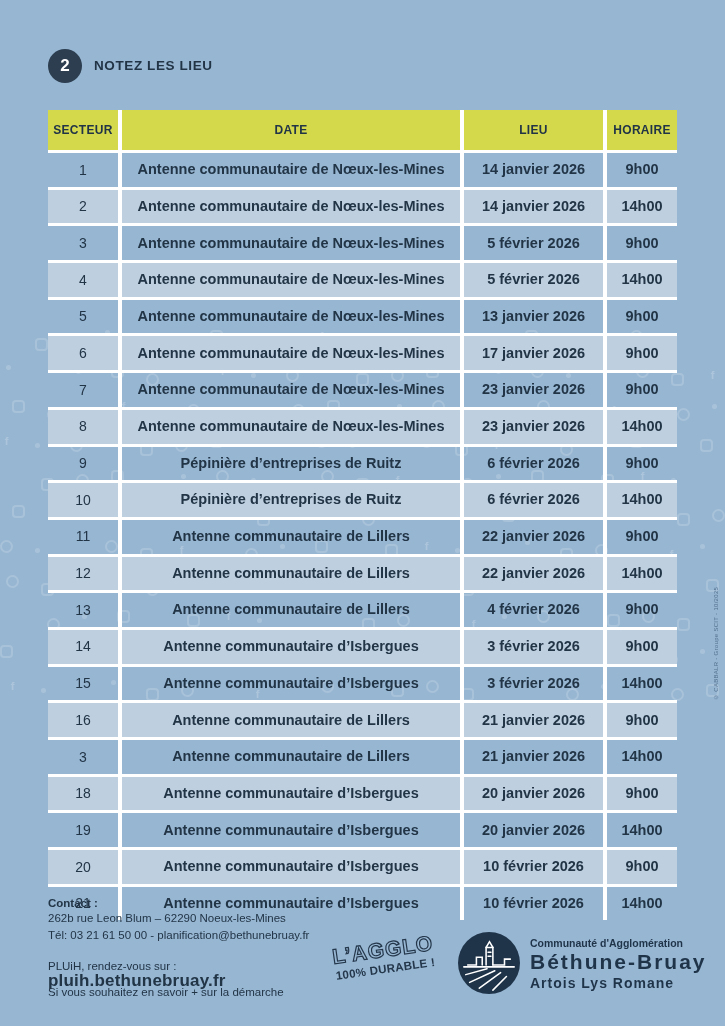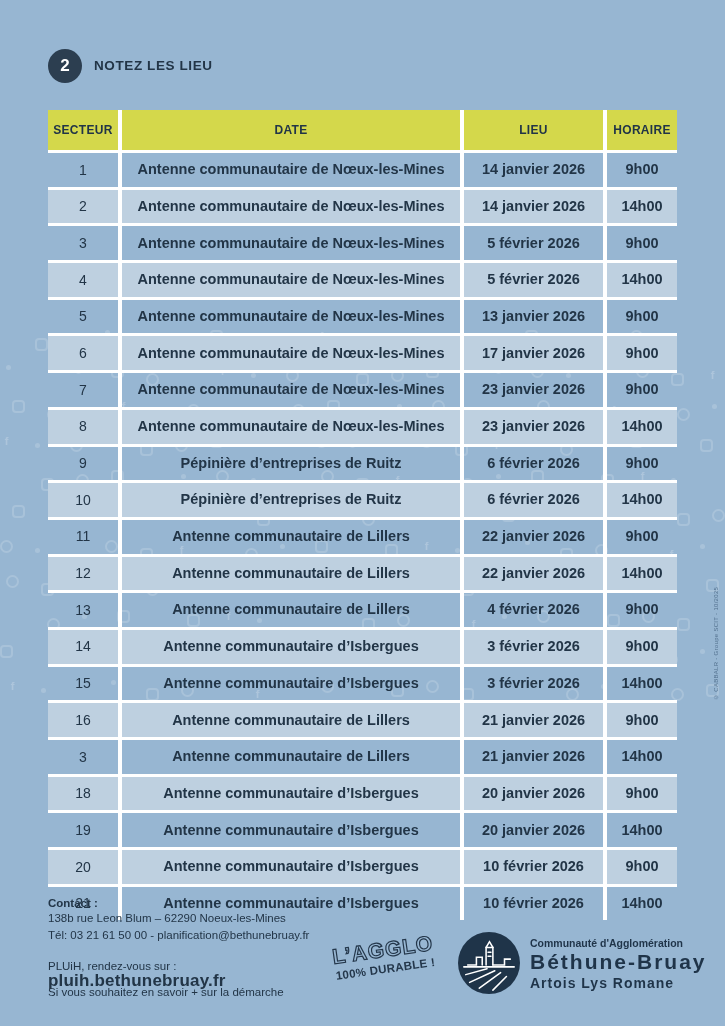--- a/index.html
+++ b/index.html
@@ -366,21 +366,21 @@
         <div class="row body">
           <div class="cell c0">21</div>
           <div class="cell c1">Antenne communautaire d’Isbergues</div>
           <div class="cell c2">10 février 2026</div>
           <div class="cell c3">14h00</div>
         </div>
       </div>
   </div>
 
   <div class="f-line f-bold" style="top:897px">Contact :</div>
-  <div class="f-line" style="top:912px">138b rue Leon Blum – 62290 Noeux-les-Mines</div>
+  <div class="f-line" style="top:912px">262b rue Leon Blum – 62290 Noeux-les-Mines</div>
   <div class="f-line" style="top:929px">Tél: 03 21 61 50 00 - planification@bethunebruay.fr</div>
   <div class="f-line" style="top:986px">Si vous souhaitez en savoir + sur la démarche</div>
   <div class="f-line" style="top:960px">PLUiH, rendez-vous sur :</div>
   <div class="f-site">pluih.bethunebruay.fr</div>
 
   <div class="stamp">
     <div class="stamp-top">L’AGGLO</div>
     <div class="stamp-bot">100% DURABLE !</div>
   </div>
 

